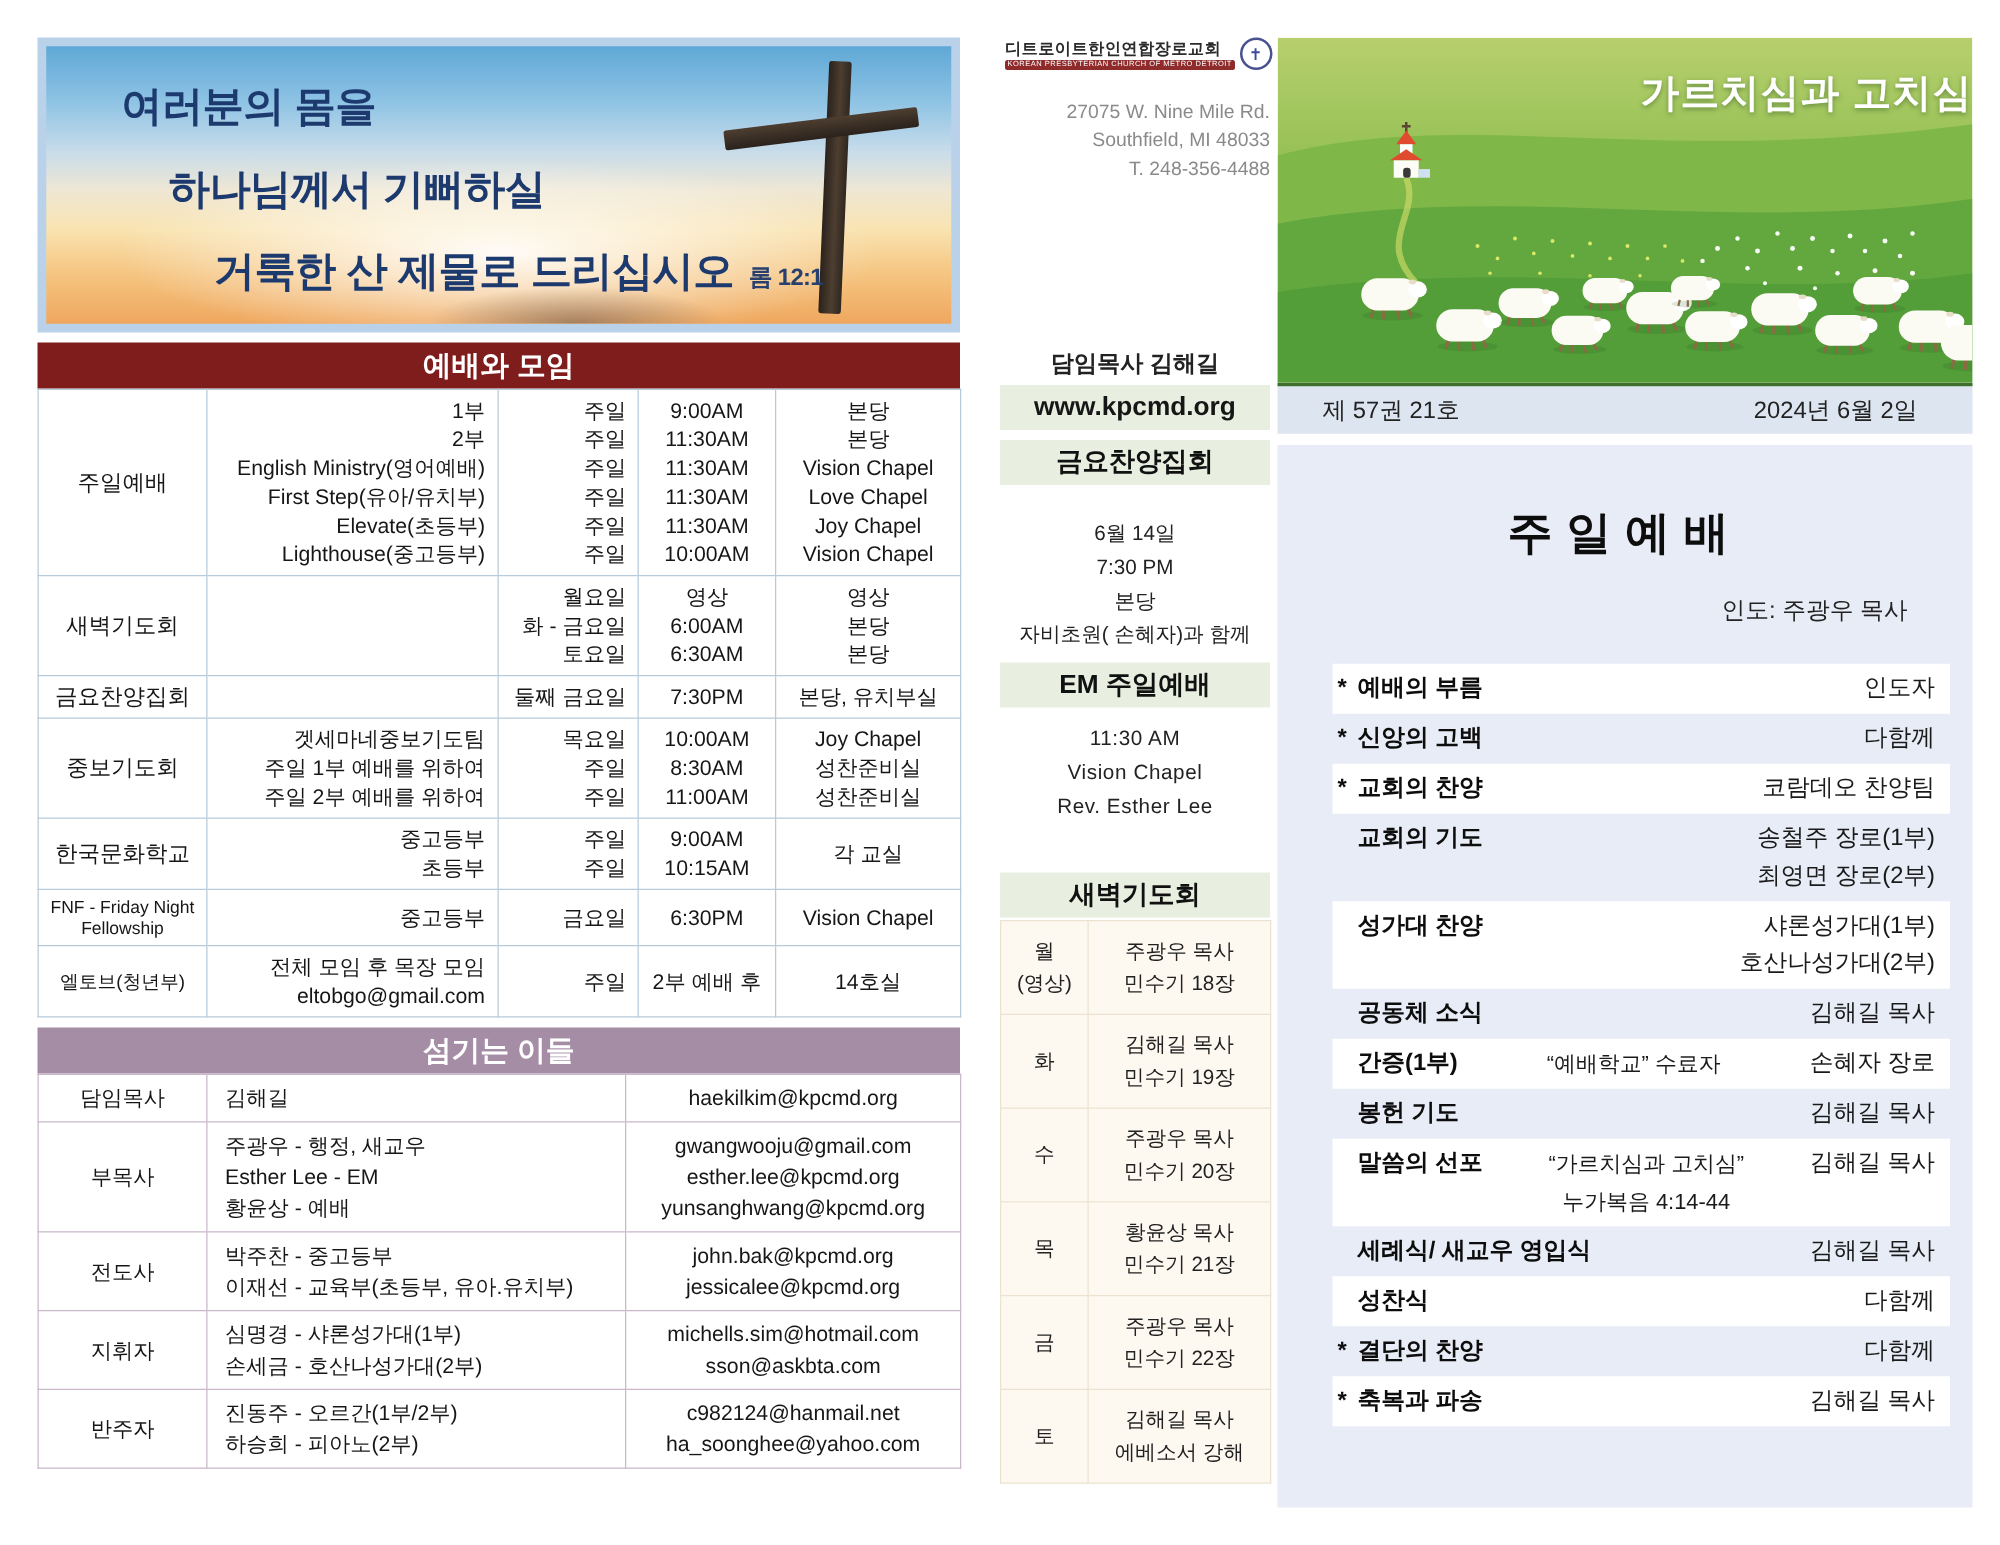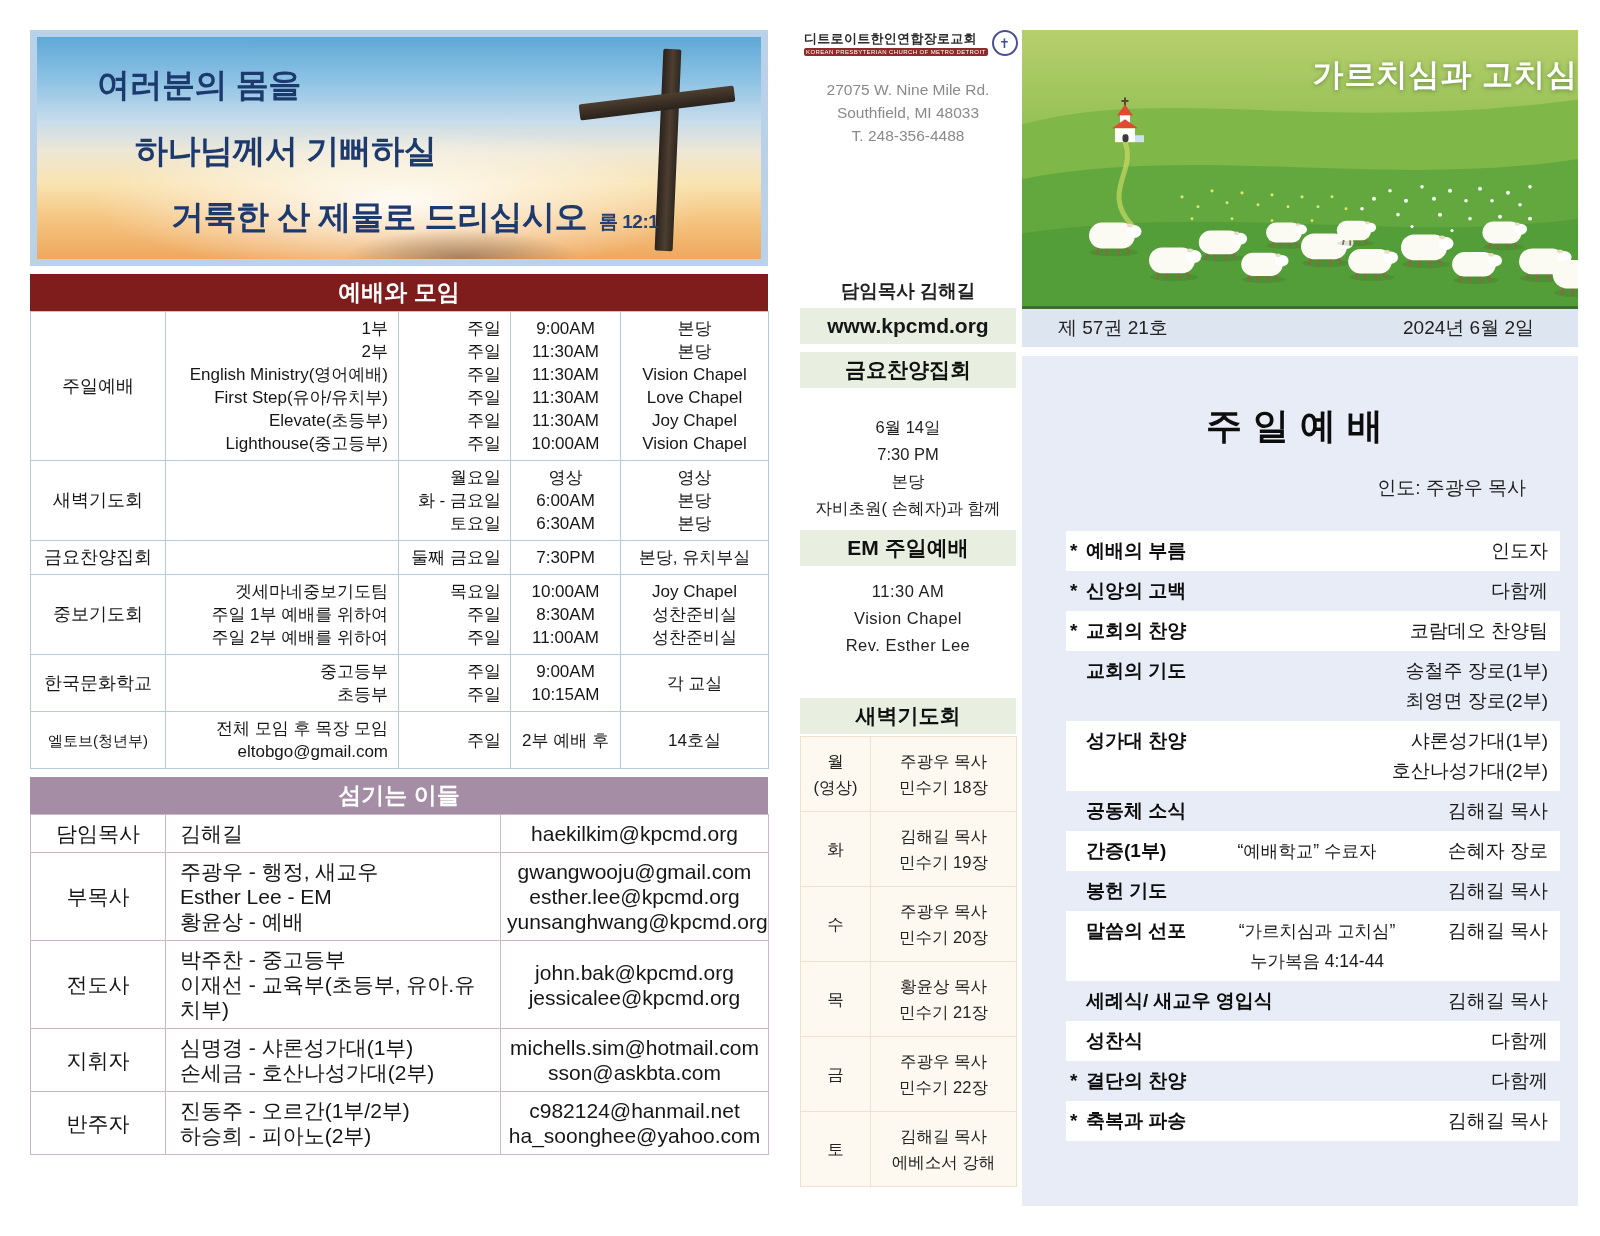--- a/index.html
+++ b/index.html
@@ -32,34 +32,34 @@
   .pre{white-space:pre-line;}
   .wtbl td{border:1px solid #b5cbdc;font-size:17px;line-height:23px;padding:5px 4px;vertical-align:middle;color:#161616;}
   .wtbl .cat{font-size:18px;text-align:center;}
   .wtbl .cat-sm{font-size:14px;line-height:17px;}
   .wtbl .cat-xs{font-size:15px;}
   .wtbl .desc{text-align:right;padding-right:10px;}
   .wtbl .day{text-align:right;padding-right:9px;}
   .wtbl .time{text-align:center;}
   .wtbl .place{text-align:center;}
 
-  .stbl td{border:1px solid #c9b8ca;font-size:21px;line-height:25px;padding:6px 6px;vertical-align:middle;color:#161616;}
+  .stbl td{border:1px solid #c9b8ca;font-size:17px;line-height:25px;padding:6px 6px;vertical-align:middle;color:#161616;}
   .stbl .role{text-align:center;}
   .stbl .names{text-align:left;padding-left:14px;}
   .stbl .emails{text-align:center;}
 
   
   .col-mid{position:absolute;left:800px;top:30px;width:216px;height:1176px;}
   .logo-row{display:flex;align-items:flex-start;gap:4px;}
   .logo-text{flex:1;}
   .logo-kr{font-size:13px;font-weight:bold;color:#2b2b2b;letter-spacing:.3px;white-space:nowrap;font-family:Liberation Mono, monospace;}
   .logo-en{background:#8f2b2b;color:#fff;font-size:6px;letter-spacing:.4px;text-align:center;padding:1px 2px;border-radius:2px;white-space:nowrap;overflow:hidden;}
   .logo-badge{width:26px;height:26px;box-sizing:border-box;border:2px solid #49518f;border-radius:50%;color:#3a4a9f;
     font-size:13px;display:flex;align-items:center;justify-content:center;flex:0 0 auto;}
-  .addr{text-align:center;color:#8a8a8a;font-size:15.5px;line-height:23px;margin-top:8px;white-space:pre-line;}
+  .addr{text-align:right;color:#8a8a8a;font-size:15.5px;line-height:23px;margin-top:8px;white-space:pre-line;}
   .pastor{position:absolute;top:248px;width:100%;text-align:center;font-weight:bold;font-size:18.5px;color:#222;}
   .site-bar{position:absolute;top:278px;width:100%;height:36px;line-height:36px;background:#e8efe0;text-align:center;font-weight:bold;font-size:21px;color:#161616;}
   .mid-h{position:absolute;width:100%;height:36px;line-height:36px;background:#e8efe0;text-align:center;font-weight:bold;font-size:21px;color:#111;}
   .mid-h.friday{top:322px;}
   .mid-d{position:absolute;width:100%;text-align:center;font-size:16.5px;line-height:27px;color:#222;white-space:pre-line;}
   .mid-d.friday{top:370px;margin-top:14px;}
   .mid-h.em{top:500px;}
   .mid-d.em{top:548px;letter-spacing:.5px;}
   .mid-h.dawn{top:668px;}
   .dawn-table{position:absolute;top:706px;width:216px;}
@@ -174,20 +174,28 @@
       </tr>
       <tr>
         <td class="cat">한국문화학교</td>
         <td class="desc pre">중고등부
 초등부</td>
         <td class="day pre">주일
 주일</td>
         <td class="time pre">9:00AM
 10:15AM</td>
         <td class="place pre">각 교실</td>
+      </tr>
+      <tr>
+        <td class="cat cat-sm pre">FNF - Friday Night
+Fellowship</td>
+        <td class="desc pre">중고등부</td>
+        <td class="day pre">금요일</td>
+        <td class="time pre">6:30PM</td>
+        <td class="place pre">Vision Chapel</td>
       </tr>
       <tr>
         <td class="cat cat-xs">엘토브(청년부)</td>
         <td class="desc pre">전체 모임 후 목장 모임
 eltobgo@gmail.com</td>
         <td class="day pre">주일</td>
         <td class="time pre">2부 예배 후</td>
         <td class="place pre">14호실</td>
       </tr>
     </tbody>

